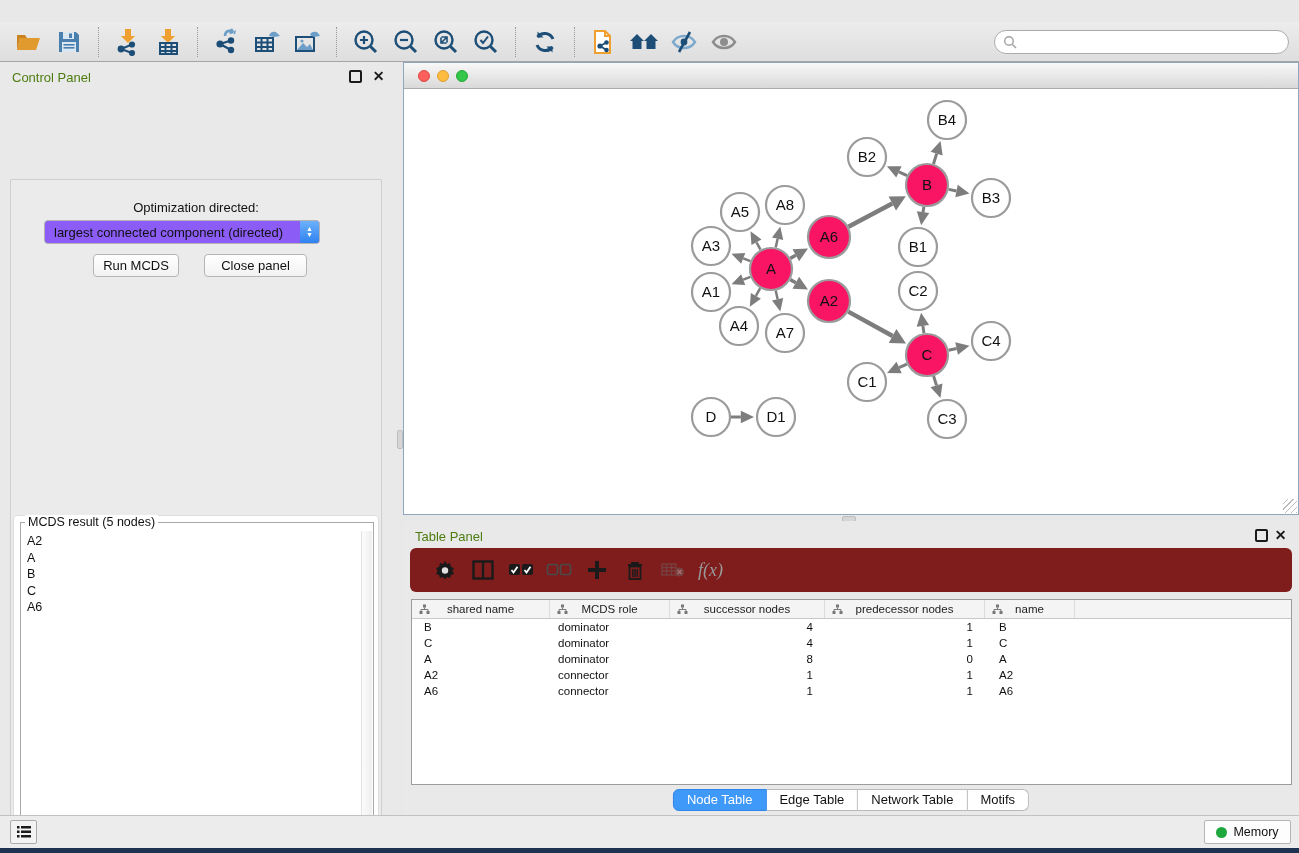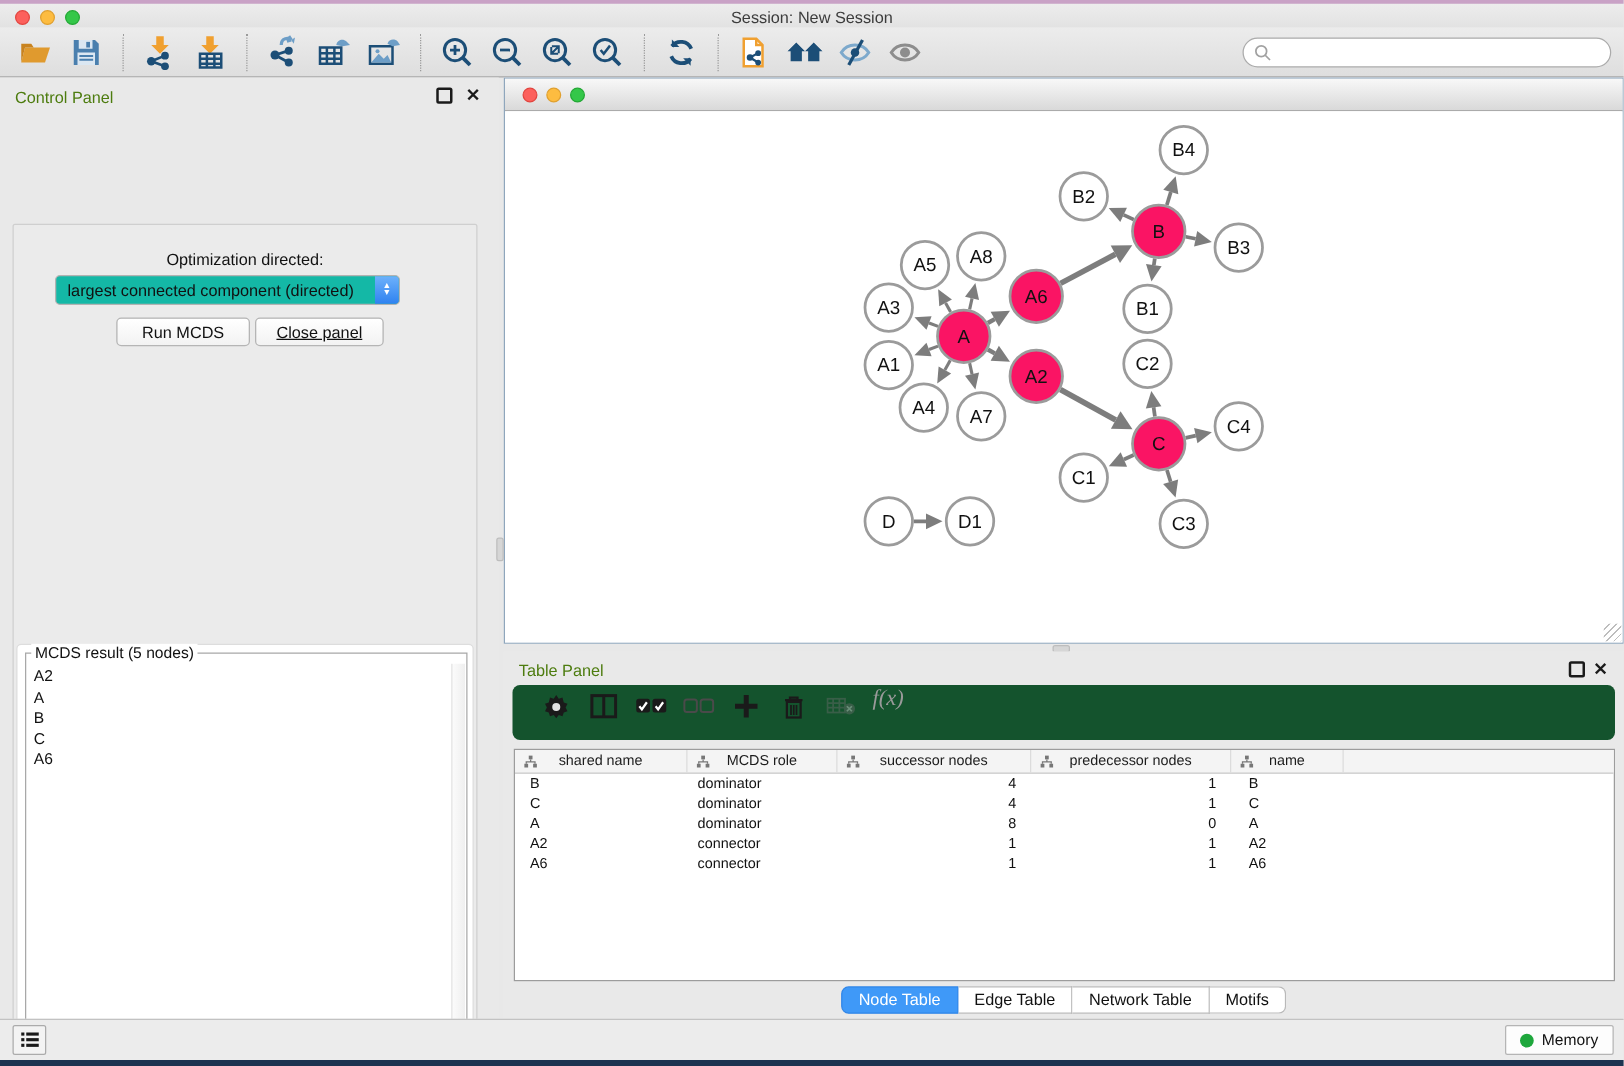--- a/index.html
+++ b/index.html
@@ -42,30 +42,30 @@
   .seg-tab { height:21px; line-height:19px; padding:0 13px; background:#fff; border:1px solid #b9b9b9;
     border-left:none; font-size:12.5px; color:#111; cursor:default; }
   .seg-tab:first-child { border-left:1px solid #b9b9b9; border-radius:4px 0 0 4px; }
   .seg-tab:last-child { border-radius:0 4px 4px 0; }
   .seg-tab.active { background:#3f99f8; border-color:#2f85e8; color:#fff; }
   #cp-tabs { left:78px; top:96px; }
 
   .cp-content { position:absolute; left:10px; top:117px; width:372px; height:690px;
     background:#ebebeb; border:1px solid #cfcfcf; border-radius:2px; }
   .opt-label { position:absolute; left:0; right:0; top:20px; text-align:center; font-size:13px; color:#111; }
-  .criterion { position:absolute; left:33px; top:40px; width:276px; height:24px; background:#14b8a6;
+  .criterion { position:absolute; left:33px; top:40px; width:276px; height:24px; background:#8b5cf6;
     border:1px solid #b2b2b2; border-radius:4px; display:flex; align-items:center; }
   .criterion .val { flex:1; padding-left:9px; font-size:13px; color:#111; white-space:nowrap; overflow:hidden; }
   .criterion .stepper { width:19px; height:22px; background:linear-gradient(#6db1fb,#2f82f0); border-radius:0 3px 3px 0;
     display:flex; flex-direction:column; align-items:center; justify-content:center; color:#fff; }
   .criterion .stepper span { font-size:7px; line-height:6px; }
   .cp-btn { position:absolute; top:74px; height:23px; background:linear-gradient(#ffffff,#f2f2f2);
     border:1px solid #b5b5b5; border-radius:4px; font-size:13px; color:#111; text-align:center; line-height:21px; cursor:default; }
-  #btn-run { left:82px; width:107px; }
-  #btn-close-panel { left:193px; width:103px;text-decoration:underline; }
+  #btn-run { left:82px; width:86px; }
+  #btn-close-panel { left:193px; width:103px; }
 
   .results-card { position:absolute; left:2px; top:335px; width:366px; height:350px; background:#fff;
     border:1px solid #ddd; border-radius:4px; }
   .groupbox { position:absolute; left:6px; top:6px; width:354px; height:337px; border:1px solid #a8a8a8; background:#fff; }
   .groupbox .legend { position:absolute; left:4px; top:-8px; background:#fff; padding:0 3px; font-size:12.5px; color:#111; }
   .result-list { position:absolute; left:1px; top:8px; bottom:1px; right:12px; padding:2px 0 0 5px; font-size:12.5px; line-height:16.5px; color:#111; overflow:hidden; }
   .result-scroll { position:absolute; top:8px; right:1px; bottom:1px; width:11px; background:linear-gradient(90deg,#fbfbfb,#efefef); border-left:1px solid #e2e2e2; }
 
   
   .netwin { position:absolute; left:403px; top:62px; width:896px; height:453px;
@@ -79,22 +79,22 @@
   .nw-tl.green { left:52px; background:#34c749; border:1px solid #23a835; }
   .net-canvas { position:absolute; left:0; top:26px; right:0; bottom:0; background:#fff; }
   .resize-grip { position:absolute; right:1px; bottom:1px; width:14px; height:14px;
     background:repeating-linear-gradient(135deg, transparent 0 3px, #bdbdbd 3px 4px); }
   .vsplit-grip { position:absolute; left:397px; top:430px; width:6px; height:19px; background:#d6d6d6; border:1px solid #bdbdbd; border-radius:2px; }
   .hsplit-grip { position:absolute; left:842px; top:516px; width:14px; height:6px; background:#d6d6d6; border:1px solid #bdbdbd; border-radius:2px; }
 
   
   .tpanel { position:absolute; left:403px; top:521px; width:896px; height:294px; background:#e9e9e9; }
   .tp-float { right:31px; } .tp-close { right:12px; }
-  .tp-toolbar { position:absolute; left:7px; top:27px; width:882px; height:44px; background:#14532d;
-    border-radius:6px; display:flex; padding-left:16px; }
+  .tp-toolbar { position:absolute; left:7px; top:27px; width:882px; height:44px; background:#7f1d1d;
+    border-radius:6px; display:flex; align-items:center; padding-left:16px; }
   .tpi { width:38px; height:34px; display:flex; align-items:center; justify-content:center; }
   .tpi.disabled { opacity:.42; }
   .fx-label { font-family:"Liberation Serif", serif; font-style:italic; font-size:18px; color:#9a9a9a; margin-left:6px; }
 
   .dtable { position:absolute; left:8px; top:78px; width:881px; height:186px; background:#fff; border:1px solid #9c9c9c; overflow:hidden; }
   .thead { position:absolute; left:0; top:0; right:0; height:19px; background:#f4f4f4; border-bottom:1px solid #c9c9c9; display:flex; }
   .th { position:relative; height:100%; border-right:1px solid #dcdcdc; display:flex; align-items:center; justify-content:center; font-size:11.5px; color:#1c1c1c; }
   .th .colicon { position:absolute; left:7px; top:4px; }
   .tbody { position:absolute; left:0; top:19px; right:0; bottom:0; }
   .trow { display:flex; height:16px; font-size:11.5px; color:#111; }
@@ -113,26 +113,20 @@
   .memory-btn { position:absolute; right:8px; top:4px; width:87px; height:24px; background:#fdfdfd; border:1px solid #b5b5b5; border-radius:2px;
     display:flex; align-items:center; justify-content:center; gap:6px; font-size:12.5px; color:#111; }
   .memdot { width:11px; height:11px; border-radius:50%; background:#1ea73c; }
   .desktop-strip { position:absolute; left:0; top:848px; width:1299px; height:5px; background:#1d3350; }
 </style>
 </head>
 <body>
 
 <div id="app">
 
-  <div class="titlebar">
-    <span class="tl red"></span>
-    <span class="tl yellow"></span>
-    <span class="tl green"></span>
-    <div class="title">Session: New Session</div>
-  </div>
 
   <div class="toolbar">
     <div class="tbgroup">
       <div class="tbi">
         <svg width="28" height="24" viewBox="0 0 28 24">
             <path d="M2 20 L5 8 L25 8 L21 20 Z" fill="#e09a2e"></path>
             <path d="M2 20 L2 5 L10 5 L12 8 L5 8 Z" fill="#c9831f"></path>
           </svg>
       </div>
       <div class="tbi">

